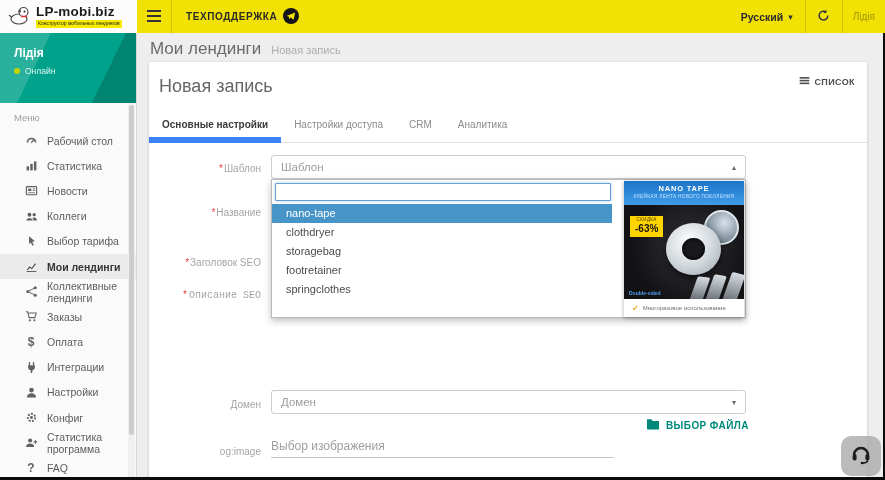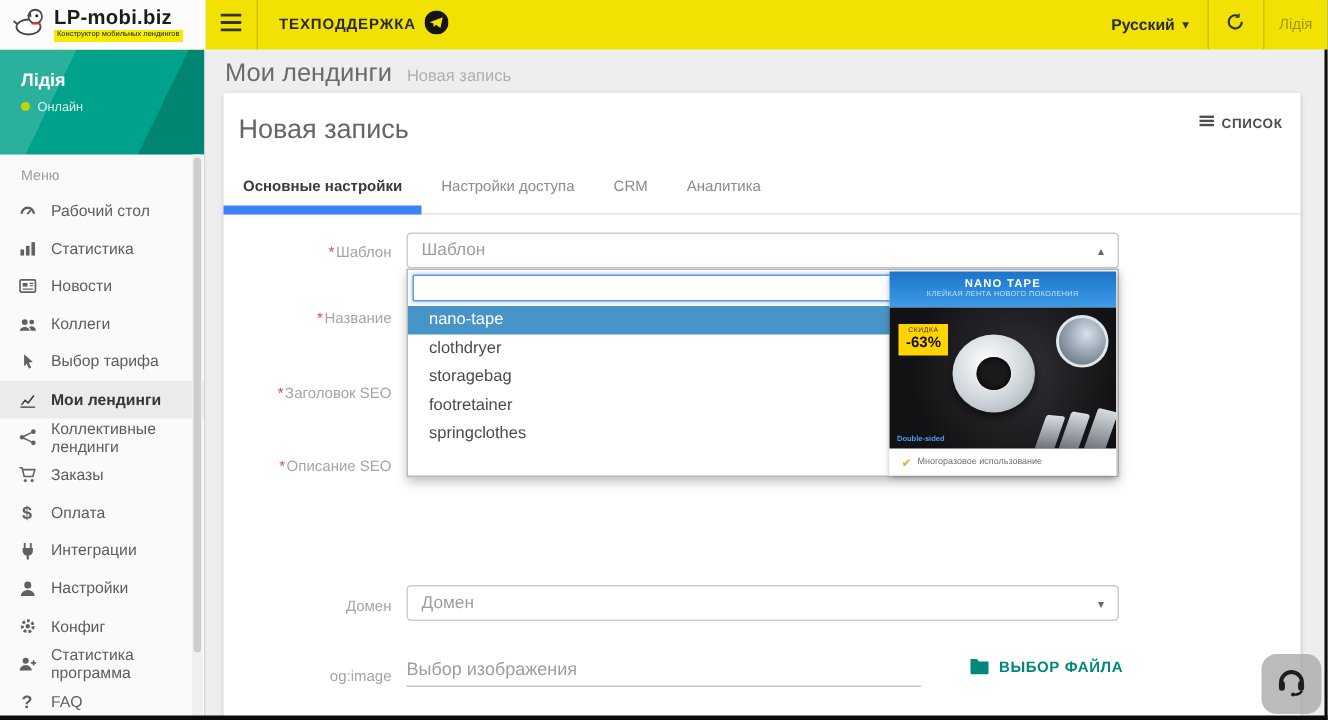--- a/index.html
+++ b/index.html
@@ -27,21 +27,21 @@
   .sidebar { position:absolute; top:33px; left:0; width:137px; bottom:0; background:#fafafa; border-right:1px solid #d7d7d7; z-index:20; }
   .user-panel { height:70px; color:#fff; padding:13px 0 0 14px; position:relative; overflow:hidden;
     background:#00a28c;
     background-image:linear-gradient(116deg, rgba(255,255,255,.16) 0%, rgba(255,255,255,.16) 30%, rgba(255,255,255,0) 30%),
                      linear-gradient(296deg, rgba(0,0,0,.18) 0%, rgba(0,0,0,.18) 26%, rgba(0,0,0,0) 26%); }
   .user-name { font-size:12px; font-weight:bold; }
   .user-status { display:flex; align-items:center; gap:5px; margin-top:6px; font-size:8.5px; color:#d9f4ee; }
   .status-dot { width:6px; height:6px; border-radius:50%; background:#c3d500; }
   .menu-label { margin:9px 0 5px 14px; font-size:9.5px; color:#9d9d9d; }
   .menu { position:relative; }
-  .menu-item { height:25.2px; display:flex; align-items:center; gap:9px; padding-left:11px; font-size:10.5px; color:#5d5d5d; cursor:pointer; }
+  .menu-item { height:25.2px; display:flex; align-items:center; gap:9px; padding-left:24px; font-size:10.5px; color:#5d5d5d; cursor:pointer; }
   .menu-item .mi-icon { width:14px; height:14px; flex:none; display:flex; align-items:center; justify-content:center; }
   .menu-item svg { width:13px; height:13px; }
   .menu-item.active { background:#ebebeb; color:#353535; font-weight:bold; }
   .glyph-icon { font-size:12px; color:#616161; font-weight:bold; line-height:1; }
   .sb-scrolltrack { position:absolute; right:1px; top:70px; bottom:0; width:7px; background:#f0f0f0; }
   .sb-scrollthumb { position:absolute; right:1px; top:2px; width:5px; height:330px; border-radius:3px; background:#cdcdcd; }
 
   
   .main { position:absolute; left:138px; top:33px; right:0; bottom:0; background:#eeeeee; }
   .page-head { display:flex; align-items:baseline; gap:10px; padding:6px 0 0 12px; }
@@ -67,21 +67,21 @@
   .dd-panel { position:absolute; left:122px; top:117px; width:475px; height:139px; background:#fff;
               border:1px solid #b9b9b9; box-shadow:0 3px 7px rgba(0,0,0,.25); z-index:10; }
   .dd-search { position:absolute; left:3px; top:3px; width:336px; height:18px; border:1px solid #64a1d8; border-radius:1px;
                box-shadow:0 0 3px rgba(90,150,215,.55); font-size:11px; padding:0 4px; outline:none; color:#333;
                font-family:"Liberation Sans","DejaVu Sans",sans-serif; }
   .dd-options { position:absolute; left:0; top:24px; width:340px; }
   .dd-option { height:19px; line-height:19px; padding-left:14px; font-size:11px; color:#4b4b4b; cursor:pointer; white-space:nowrap; }
   .dd-option.selected { background:#4795c8; color:#fff; }
 
   
-  .preview { position:absolute; top:1px; right:1px; width:151px; height:136px; background:#fff; box-shadow:0 1px 4px rgba(0,0,0,.35); }
+  .preview { position:absolute; top:1px; right:1px; width:120px; height:136px; background:#fff; box-shadow:0 1px 4px rgba(0,0,0,.35); }
   .pv-header { height:24px; background:linear-gradient(180deg,#1c74c9,#3f9ce9); text-align:center; padding-top:3px; }
   .pv-title { font-size:7.5px; font-weight:bold; color:#fff; letter-spacing:.8px; }
   .pv-subtitle { font-size:4.8px; color:#c3e2ff; letter-spacing:.3px; margin-top:1px; }
   .pv-body { position:relative; height:94px; background:radial-gradient(circle at 55% 45%, #34343a, #121214 70%); overflow:hidden; }
   .discount-badge { position:absolute; left:6px; top:11px; background:#ffd400; padding:2px 5px 3px 5px; text-align:center; line-height:1; }
   .badge-label { font-size:4.5px; color:#4a3a00; letter-spacing:.4px; }
   .badge-value { font-size:10px; font-weight:bold; color:#111; margin-top:1px; }
   .pv-inset { position:absolute; right:5px; top:5px; width:35px; height:35px; border-radius:50%;
               border:2px solid #dfe7ee; background:radial-gradient(circle at 60% 35%, #d8e1ea, #72828f 75%); }
   .tape-roll { position:absolute; left:42px; top:18px; width:55px; height:52px; border-radius:50%;
@@ -94,21 +94,21 @@
   .strip3 { width:14px; height:34px; right:4px; bottom:-8px; transform:skewX(-6deg) rotate(14deg); }
   .pv-caption { position:absolute; left:5px; bottom:3px; font-size:5px; font-weight:bold; color:#4f9ff5; }
   .pv-footer { height:18px; background:#fff; display:flex; align-items:center; gap:4px; padding-left:8px; }
   .pv-check { color:#f2a72e; font-size:8px; }
   .pv-feature { font-size:6px; color:#6f6f6f; }
 
   .og-input { position:absolute; left:122px; top:372px; width:343px; height:24px; border:none; border-bottom:1px solid #c7c7c7;
               font-size:12px; color:#8b5cf6; outline:none; background:transparent;
               font-family:"Liberation Sans","DejaVu Sans",sans-serif; }
   .og-input::placeholder { color:#9e9e9e; }
-  .file-btn { position:absolute; left:497px; top:376px; display:flex; align-items:center; gap:6px; cursor:pointer;
+  .file-btn { position:absolute; left:497px; top:356px; display:flex; align-items:center; gap:6px; cursor:pointer;
               font-size:10px; font-weight:bold; letter-spacing:.4px; color:#00897b; }
   .file-btn svg { width:14px; height:12px; }
 
   .headset-btn { position:absolute; right:4px; bottom:4px; width:40px; height:40px; border-radius:10px;
                  background:rgba(170,170,170,.8); display:flex; align-items:center; justify-content:center; z-index:50; cursor:pointer; }
   .headset-btn svg { width:24px; height:24px; }
 </style>
 </head>
 <body>
 
@@ -355,21 +355,21 @@
 
       <div class="fld-label" style="top:101px;">
         <span class="req">*</span><span>Шаблон</span>
       </div>
       <div class="fld-label" style="top:145px;">
         <span class="req">*</span><span>Название</span>
       </div>
       <div class="fld-label" style="top:195px;">
         <span class="req">*</span><span>Заголовок SEO</span>
       </div>
-      <div class="fld-label" style="top:244px;">
+      <div class="fld-label" style="top:228px;font-family:Liberation Mono, monospace;">
         <span class="req">*</span><span>Описание SEO</span>
       </div>
       <div class="fld-label" style="top:337px;">Домен</div>
       <div class="fld-label" style="top:384px;">og:image</div>
 
       <div class="sel" style="top:93px;">
         <span>Шаблон</span>
         <span class="caret">▴</span>
       </div>
 

